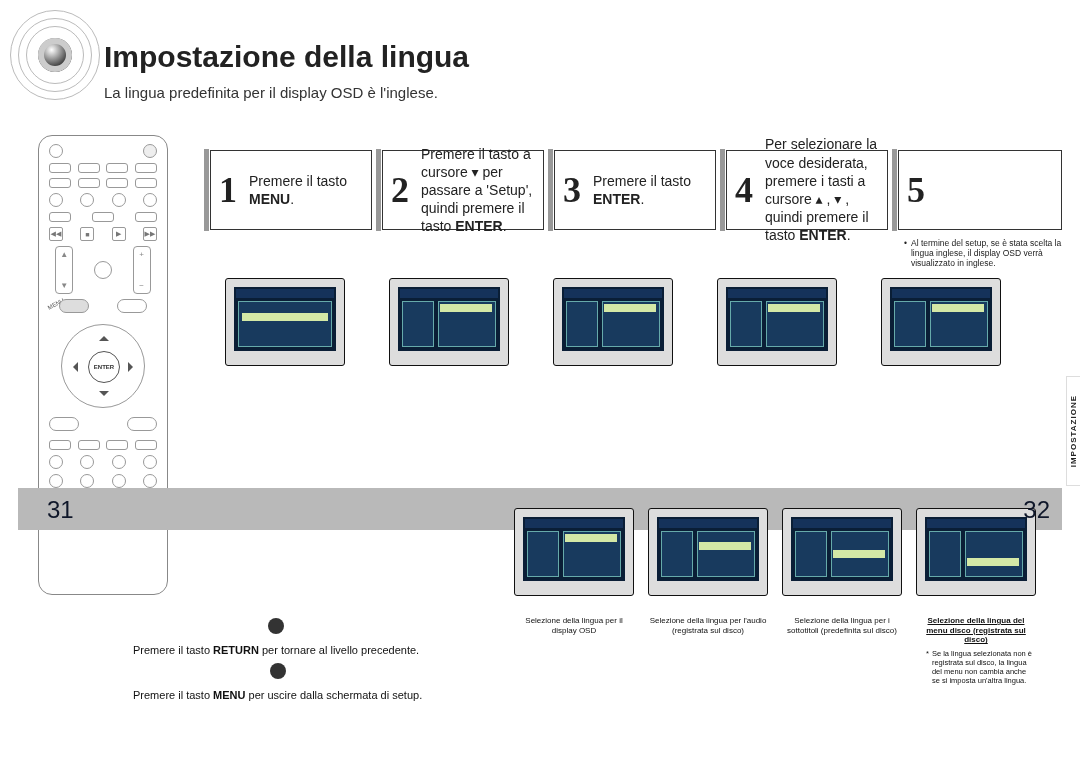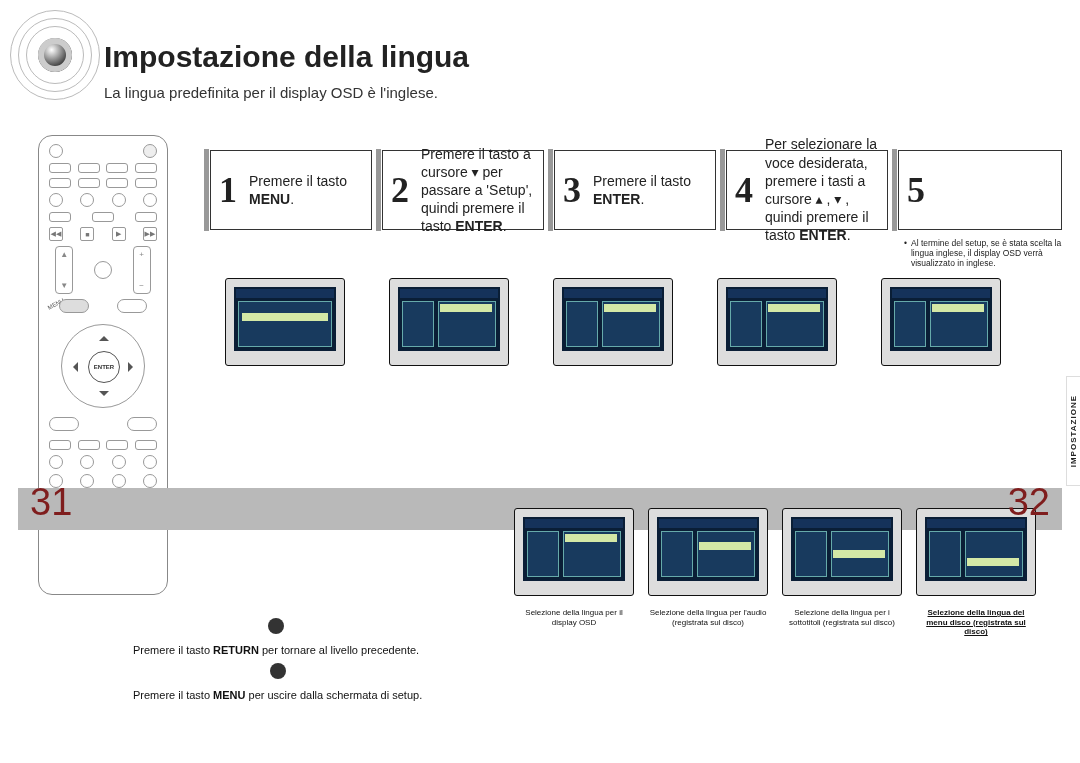--- a/index.html
+++ b/index.html
@@ -63,27 +63,27 @@
   
   .bottom-area { position: absolute; left: 18px; top: 488px; right: 18px; bottom: 18px; background: #b9b9b9; }
   .note-line { position: absolute; left: 115px; display: flex; align-items: center; gap: 10px; flex-direction: column; }
   .note-line.n1 { top: 130px; }
   .note-line.n2 { top: 175px; }
   .note-dot { width: 16px; height: 16px; border-radius: 50%; background: #333; }
   .note-txt { font-size: 11px; color: #111; }
 
   .bottom-thumbs { position: absolute; top: 20px; right: 26px; display: flex; gap: 14px; }
   .bottom-thumbs .col { width: 120px; display:flex; flex-direction:column; align-items:center; }
-  .bottom-thumbs .cap { font-size: 8px; text-align: center; color: #111; margin-top:12px; line-height:1.2; }
+  .bottom-thumbs .cap { font-size: 8px; text-align: center; color: #111; margin-top:20px; line-height:1.2; }
   .bottom-thumbs .cap.bold { font-weight: bold; text-decoration: underline; }
   .bottom-thumbs .footnote { font-size:7.5px; color:#111; margin-top:4px; padding-left:10px;}
   .bottom-thumbs .footnote .li { display:flex; gap:3px;}
   .bottom-thumbs .footnote .li::before{content:"*";}
 
-  .page-num { position: absolute; bottom: 6px; font-size: 38px; font-weight: 300; color: #7f1d1d; }
+  .page-num { position: absolute; bottom: 6px; font-size: 24px; font-weight: 300; color: #0f172a; margin-left: 17px; }
   .page-num.left { left: 12px; }
   .page-num.right { right: 12px; }
 
   .side-tab { position: absolute; right: 0; top: 376px; width: 14px; height: 110px; background: #fff; border:1px solid #ddd; border-right:none; display:flex; align-items:center; justify-content:center; }
   .side-tab span { writing-mode: vertical-rl; font-size: 8px; font-weight: bold; letter-spacing: 1px; color: #222; transform: rotate(180deg); }
 </style>
 </head>
 <body>
 
 <div class="page">
@@ -307,32 +307,37 @@
       </div>
       <div class="col">
         <div class="monitor m4">
             <div class="screen">
               <div class="hdr"></div>
               <div class="panel split"></div>
               <div class="panel split2"></div>
               <div class="hl"></div>
             </div>
           </div>
-        <div class="cap">Selezione della lingua per i sottotitoli (registrata sul disco)</div>
+        <div class="cap">Selezione della lingua per i sottotitoli (predefinita sul disco)</div>
       </div>
       <div class="col">
         <div class="monitor m5">
             <div class="screen">
               <div class="hdr"></div>
               <div class="panel split"></div>
               <div class="panel split2"></div>
               <div class="hl"></div>
             </div>
           </div>
         <div class="cap bold">Selezione della lingua del menu disco (registrata sul disco)</div>
+        <div class="footnote">
+            <div class="li">
+              <span>Se la lingua selezionata non è registrata sul disco, la lingua del menu non cambia anche se si imposta un'altra lingua.</span>
+            </div>
+          </div>
       </div>
     </div>
 
     <div class="page-num left">31</div>
     <div class="page-num right">32</div>
   </div>
 
 </div>
 
 </body></html>

